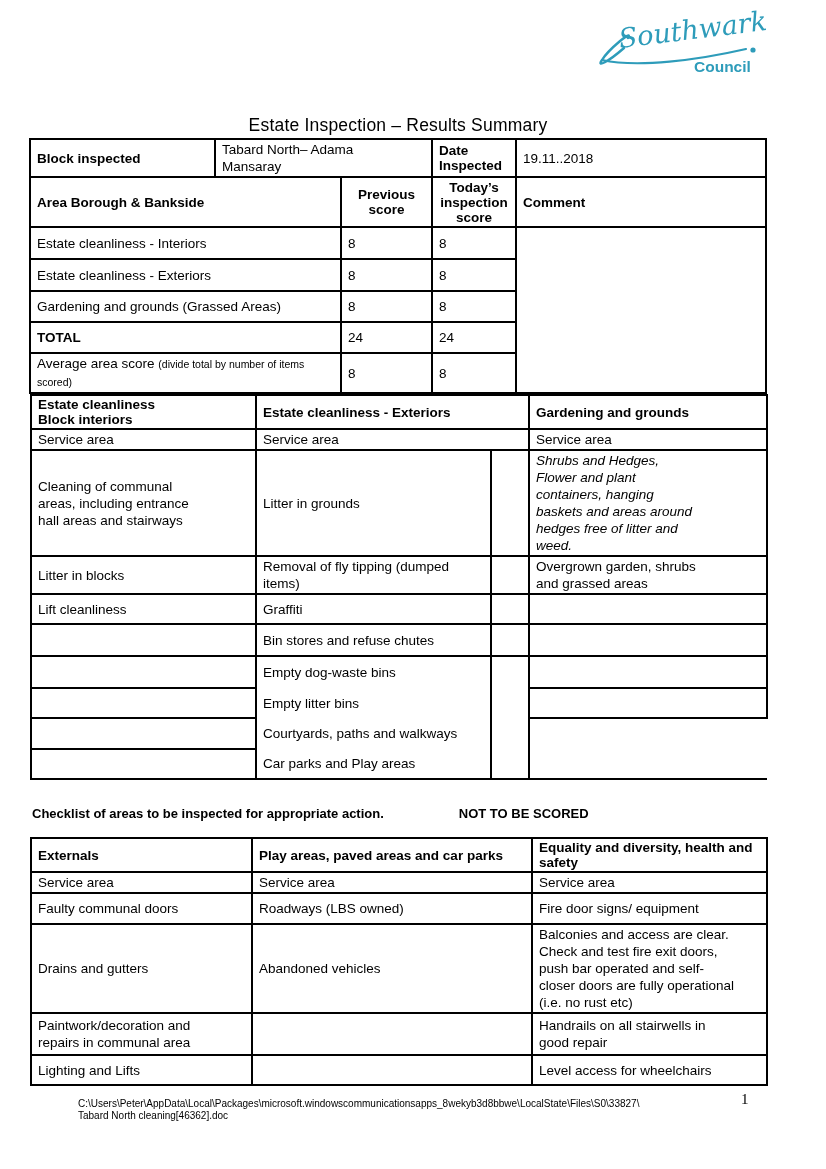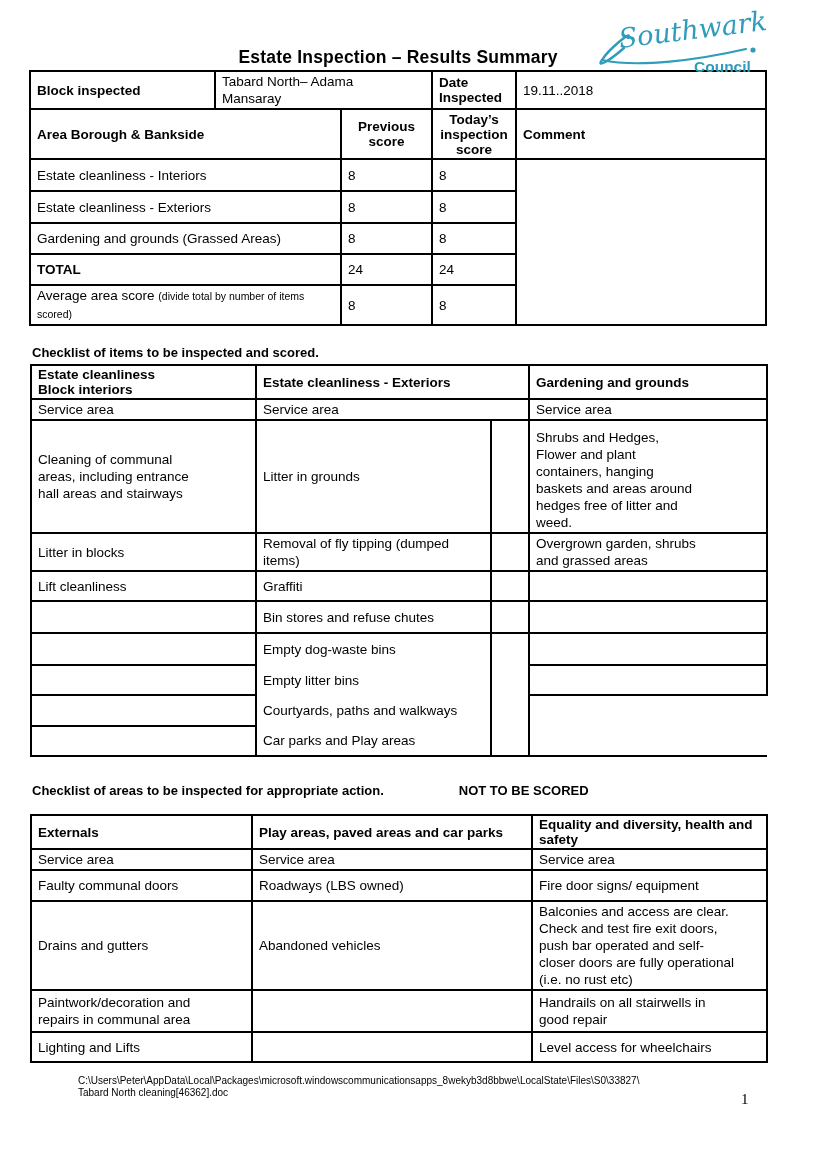--- a/index.html
+++ b/index.html
@@ -10,43 +10,43 @@
     height: 1169px;
     background: #ffffff;
     font-family: "Liberation Sans", "DejaVu Sans", sans-serif;
     color: #000;
     overflow: hidden;
   }
   .logo { position: absolute; top: 4px; left: 588px; width: 182px; height: 74px; }
 
   .doc-title {
     margin: 0 0 0 30px;
-    padding-top: 47px;
+    padding-top: 115px;
     width: 736px;
     text-align: center;
     font-size: 17.5px;
-    font-weight: bold;
+    font-weight: normal;
     letter-spacing: 0.2px;
   }
 
   table { border-collapse: collapse; table-layout: fixed; width: 736px; margin-left: 30px; }
   td {
     border: 2px solid #000;
     padding: 1px 6px;
     font-size: 13.5px;
     line-height: 17px;
     vertical-align: middle;
     white-space: pre-line;
     overflow: hidden;
   }
   .b  { font-weight: bold; }
   .ctr { text-align: center; }
   .small { font-size: 10.5px; }
   .lh15 { line-height: 15px; }
-  .va-top { vertical-align: top; padding-top: 8px; }
+  .va-top { vertical-align: top; padding-top: 1px; font-style: italic; }
   .narrow { padding: 0; }
   .nb-b { border-bottom: none; }
   .nb-t { border-top: none; }
   .nb   { border: none; }
   .nb-but-bottom { border: none; border-bottom: 2px solid #000; }
 
   .t1 { margin-top: 2px; margin-left: 29px; }
   .t1 .r1 { height: 36px; }
   .t1 .r2 { height: 50px; }
   .t1 .rd { height: 32px; }
@@ -153,21 +153,20 @@
       <td>24</td>
     </tr>
     <tr class="rd">
       <td colspan="2"><span>Average area score </span><span class="small">(divide total by number of items scored)</span></td>
       <td>8</td>
       <td>8</td>
     </tr>
   </tbody>
     </table>
 
-  <div class="section-heading">Checklist of items to be inspected and scored.</div>
 
   <table class="t2">
     <colgroup>
       <col style="width:225px">
         <col style="width:235px">
         <col style="width:38px">
         <col style="width:238px">
     </colgroup>
     <tbody>
         <tr class="rh">

